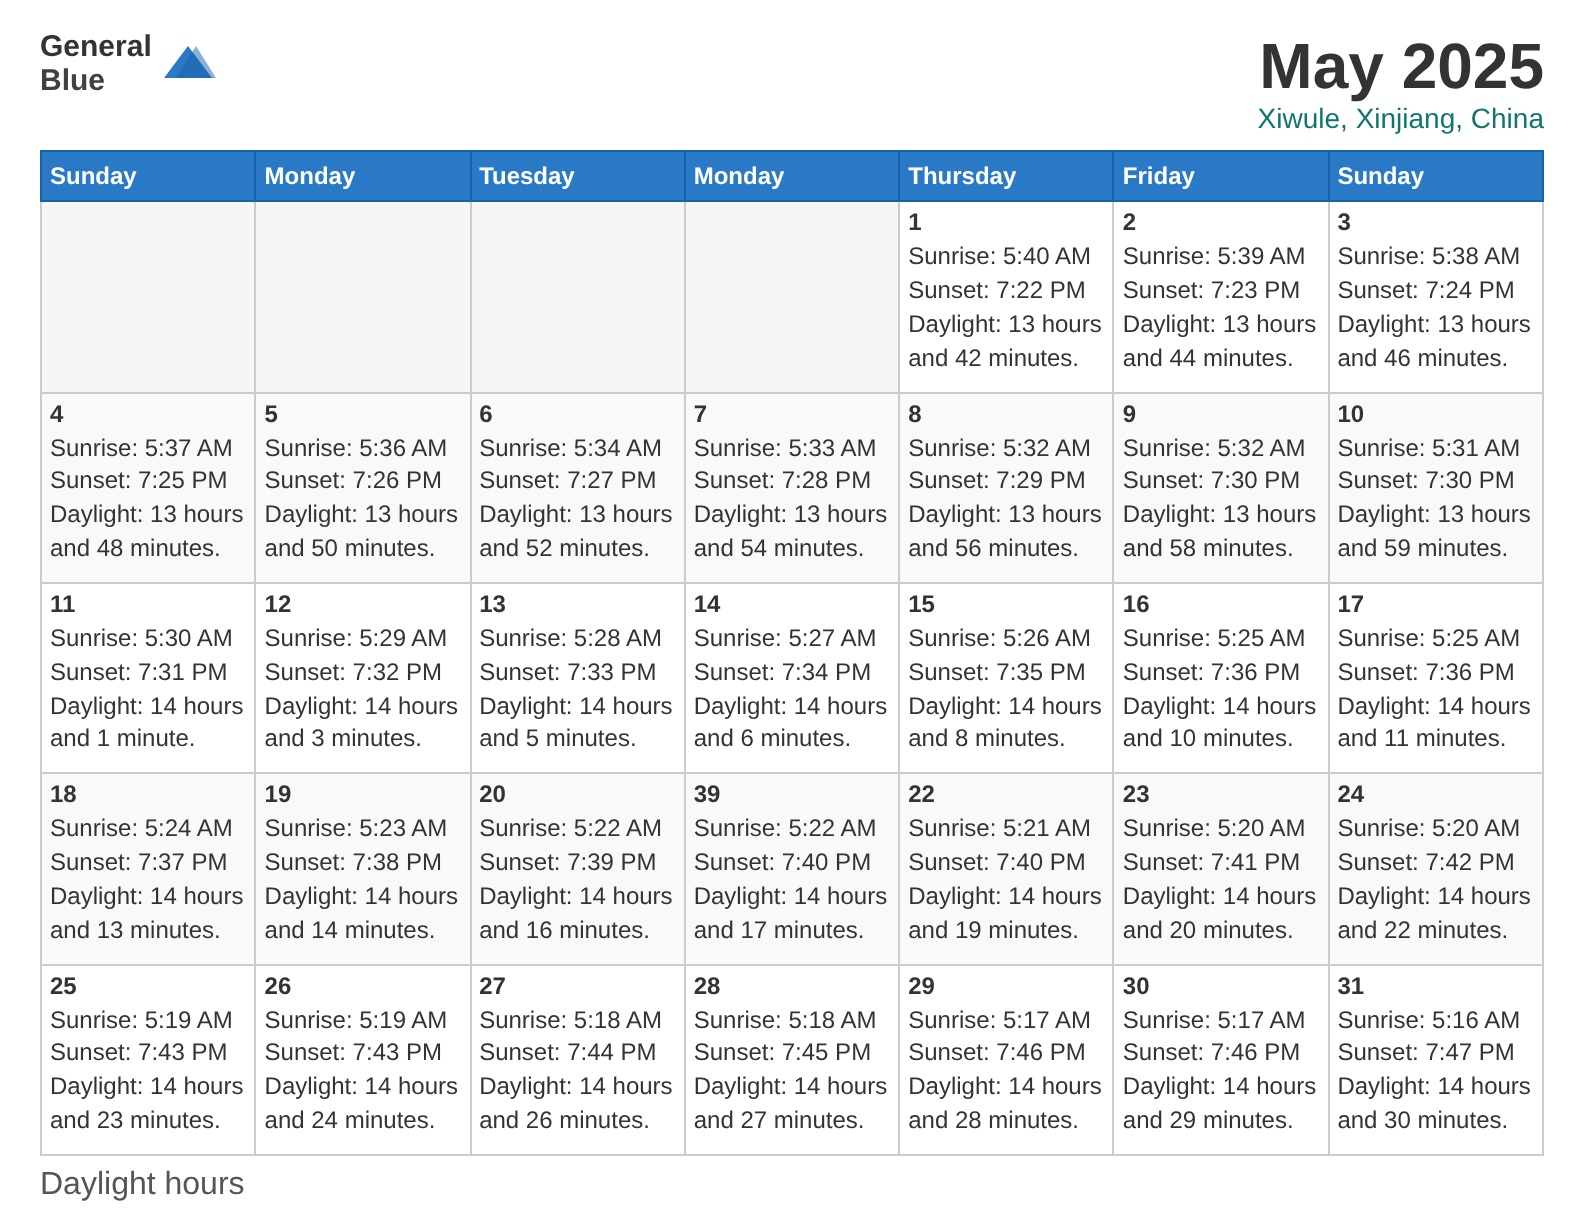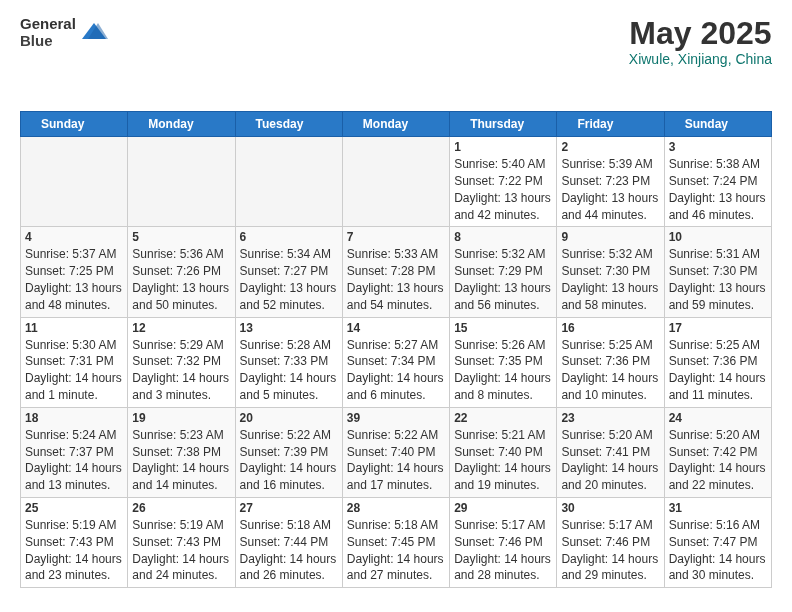--- a/index.html
+++ b/index.html
@@ -9,21 +9,20 @@
       font-family: Arial, sans-serif;
       background: #fff;
       overflow: hidden;
     }
     .page {
       width: 792px;
       height: 612px;
       padding: 16px 20px 10px 20px;
       display: flex;
       flex-direction: column;
-      gap: 36px;
     }
     .header {
       display: flex;
       align-items: flex-start;
       justify-content: space-between;
       margin-bottom: 8px;
     }
     .logo {
       display: flex;
       align-items: center;
@@ -43,21 +42,21 @@
       font-size: 15px;
       font-weight: bold;
       color: #404040;
     }
     .logo-icon {
       width: 28px;
       height: 28px;
       margin-left: 2px;
     }
     .title-area {
-      text-align: center;
+      text-align: right;
     }
     .month-title {
       font-size: 32px;
       font-weight: bold;
       color: #333;
       line-height: 1.1;
     }
     .location {
       font-size: 14px;
       color: #0f766e;
@@ -67,21 +66,21 @@
       border: 1px solid #ccc;
       border-collapse: collapse;
       width: 100%;
       table-layout: fixed;
     }
     .calendar th {
       background: #2979c7;
       color: #fff;
       font-size: 12px;
       font-weight: bold;
-      padding: 5px 20px;
+      padding: 5px 4px;
       text-align: left;
       border: 1px solid #1a5fa8;
     }
     .calendar td {
       border: 1px solid #ccc;
       vertical-align: top;
       padding: 3px 4px;
       font-size: 10px;
       color: #333;
       height: 82px;

